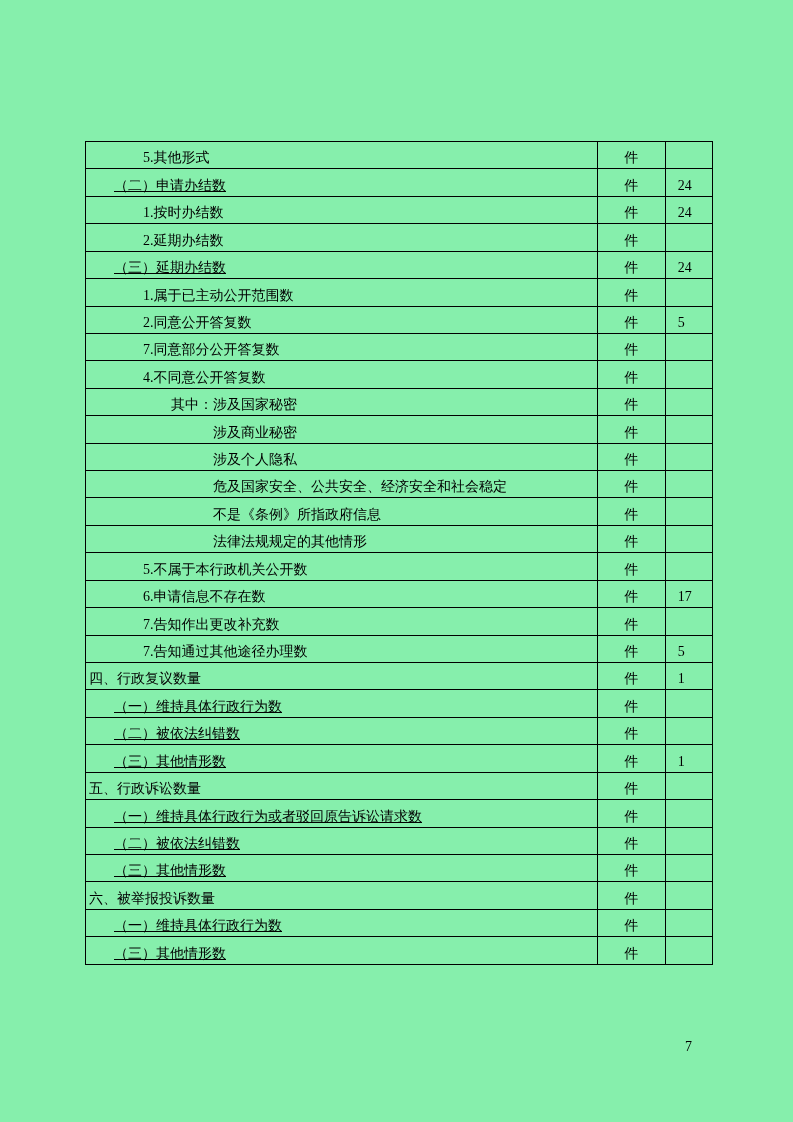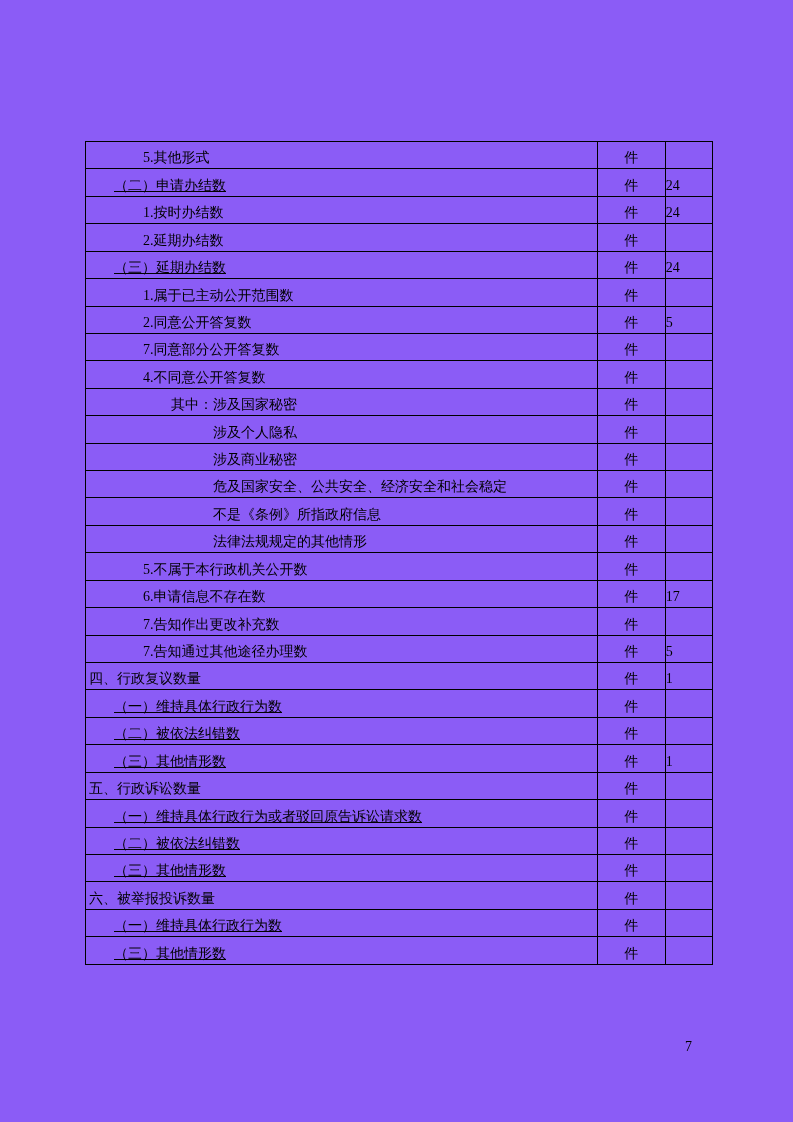--- a/index.html
+++ b/index.html
@@ -7,21 +7,21 @@
     width: 793px;
     height: 1122px;
     background: #ffffff;
     font-family: "Liberation Serif", "DejaVu Serif", serif;
     color: #000000;
   }
   .page {
     position: relative;
     width: 793px;
     height: 1122px;
-    background: #8b5cf6;
+    background: #86efac;
     overflow: hidden;
   }
   table.report {
     position: absolute;
     left: 85px;
     top: 141px;
     width: 628px;
     height: 824px;
     border-collapse: collapse;
     table-layout: fixed;
@@ -30,21 +30,21 @@
     border: 1px solid #000000;
     vertical-align: bottom;
     padding-bottom: 2px;
     font-size: 14px;
     line-height: 17px;
     white-space: nowrap;
     overflow: hidden;
   }
   td.c-label  { width: 497px; }
   td.c-unit   { width: 66px; text-align: center; }
-  td.c-value  { width: 46px; text-align: left; }
+  td.c-value  { width: 46px; text-align: left; padding-left: 12px; }
   td.indent-0 { padding-left: 3px; }
   td.indent-1 { padding-left: 28px; text-decoration: underline; }
   td.indent-2 { padding-left: 57px; }
   td.indent-3 { padding-left: 85px; }
   td.indent-4 { padding-left: 127px; }
   .page-number {
     position: absolute;
     left: 685px;
     top: 1039px;
     font-size: 14px;
@@ -112,27 +112,27 @@
       <td class="c-value"></td>
     </tr>
 
     <tr>
       <td class="c-label indent-3">其中：涉及国家秘密</td>
       <td class="c-unit">件</td>
       <td class="c-value"></td>
     </tr>
 
     <tr>
+      <td class="c-label indent-4">涉及商业秘密</td>
+      <td class="c-unit">件</td>
+      <td class="c-value"></td>
+    </tr>
+
+    <tr>
       <td class="c-label indent-4">涉及个人隐私</td>
-      <td class="c-unit">件</td>
-      <td class="c-value"></td>
-    </tr>
-
-    <tr>
-      <td class="c-label indent-4">涉及商业秘密</td>
       <td class="c-unit">件</td>
       <td class="c-value"></td>
     </tr>
 
     <tr>
       <td class="c-label indent-4">危及国家安全、公共安全、经济安全和社会稳定</td>
       <td class="c-unit">件</td>
       <td class="c-value"></td>
     </tr>
 

